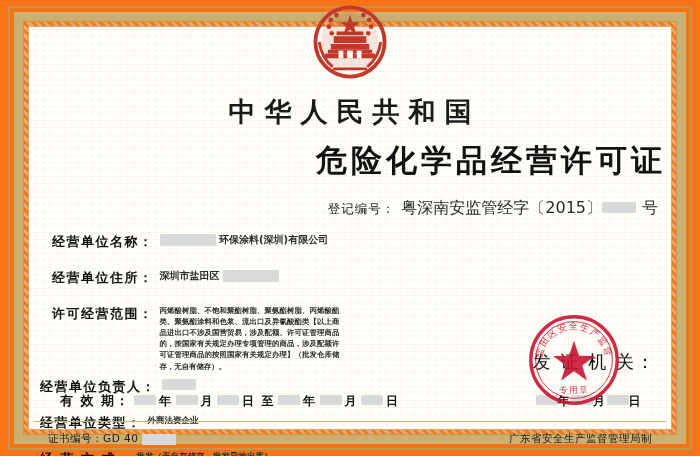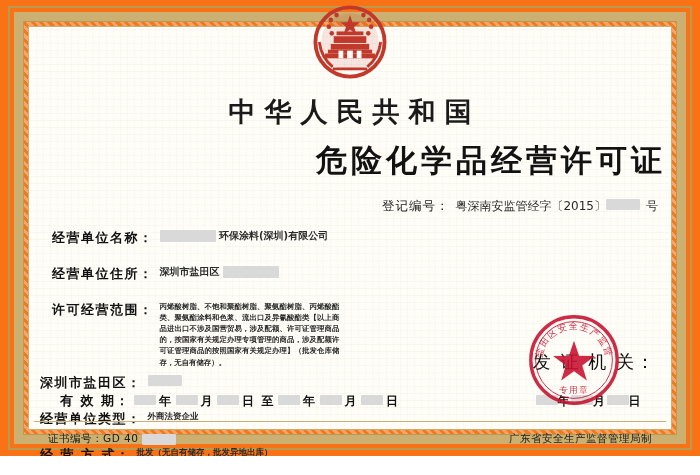--- a/index.html
+++ b/index.html
@@ -117,21 +117,21 @@
     align-items: baseline;
     padding-right: 8px;
     font-size: 12.5px;
     color: #1a1a1a;
   }
   .reg-label {
     letter-spacing: 1px;
   }
   .reg-value {
     margin-left: 6px;
-    font-size: 12px;
+    font-size: 16px;
     letter-spacing: 0px;
     color: #2a2a2a;
   }
   .redact {
     display: inline-block;
     background: #d9d9d9;
     border-radius: 1px;
     vertical-align: middle;
   }
   .redact-sm { width: 34px; height: 11px; }
@@ -334,21 +334,21 @@
         <div class="field scope-field">
           <span class="field-label">许可经营范围：</span>
           <span class="field-value small scope-value">丙烯酸树脂、不饱和聚酯树脂、聚氨酯树脂、丙烯酸酯类、聚氨酯涂料和色浆、流出口及异氰酸酯类【以上商品进出口不涉及国营贸易，涉及配额、许可证管理商品的，按国家有关规定办理专项管理的商品，涉及配额许可证管理商品的按照国家有关规定办理】（批发仓库储存，无自有储存）。</span>
         </div>
 
       </div>
 
       <div class="col-right">
 
         <div class="field">
-          <span class="field-label">深圳市盐田区：</span>
+          <span class="field-label">经营单位负责人：</span>
           <span class="field-value">
             <span class="redact redact-sm"></span>
           </span>
         </div>
 
         <div class="field">
           <span class="field-label">经营单位类型：</span>
           <span class="field-value" style="font-size:8.5px;">外商法资企业</span>
         </div>
 

